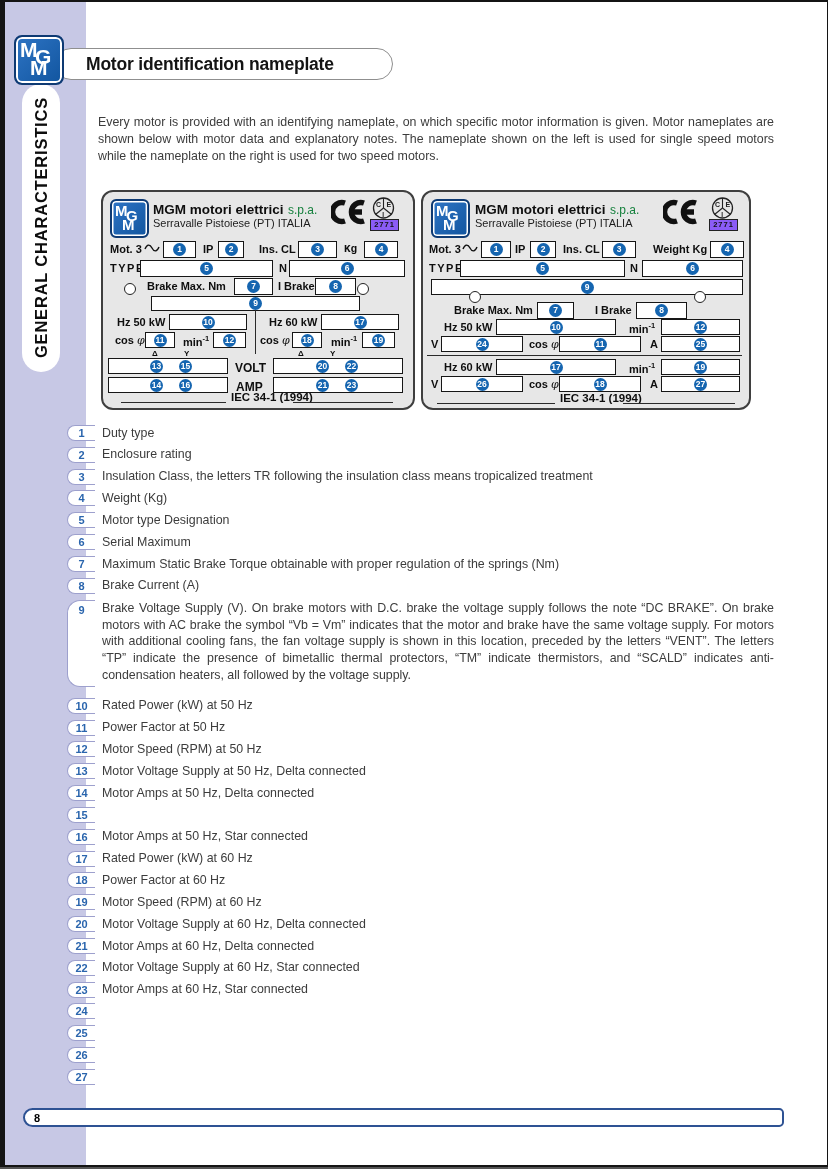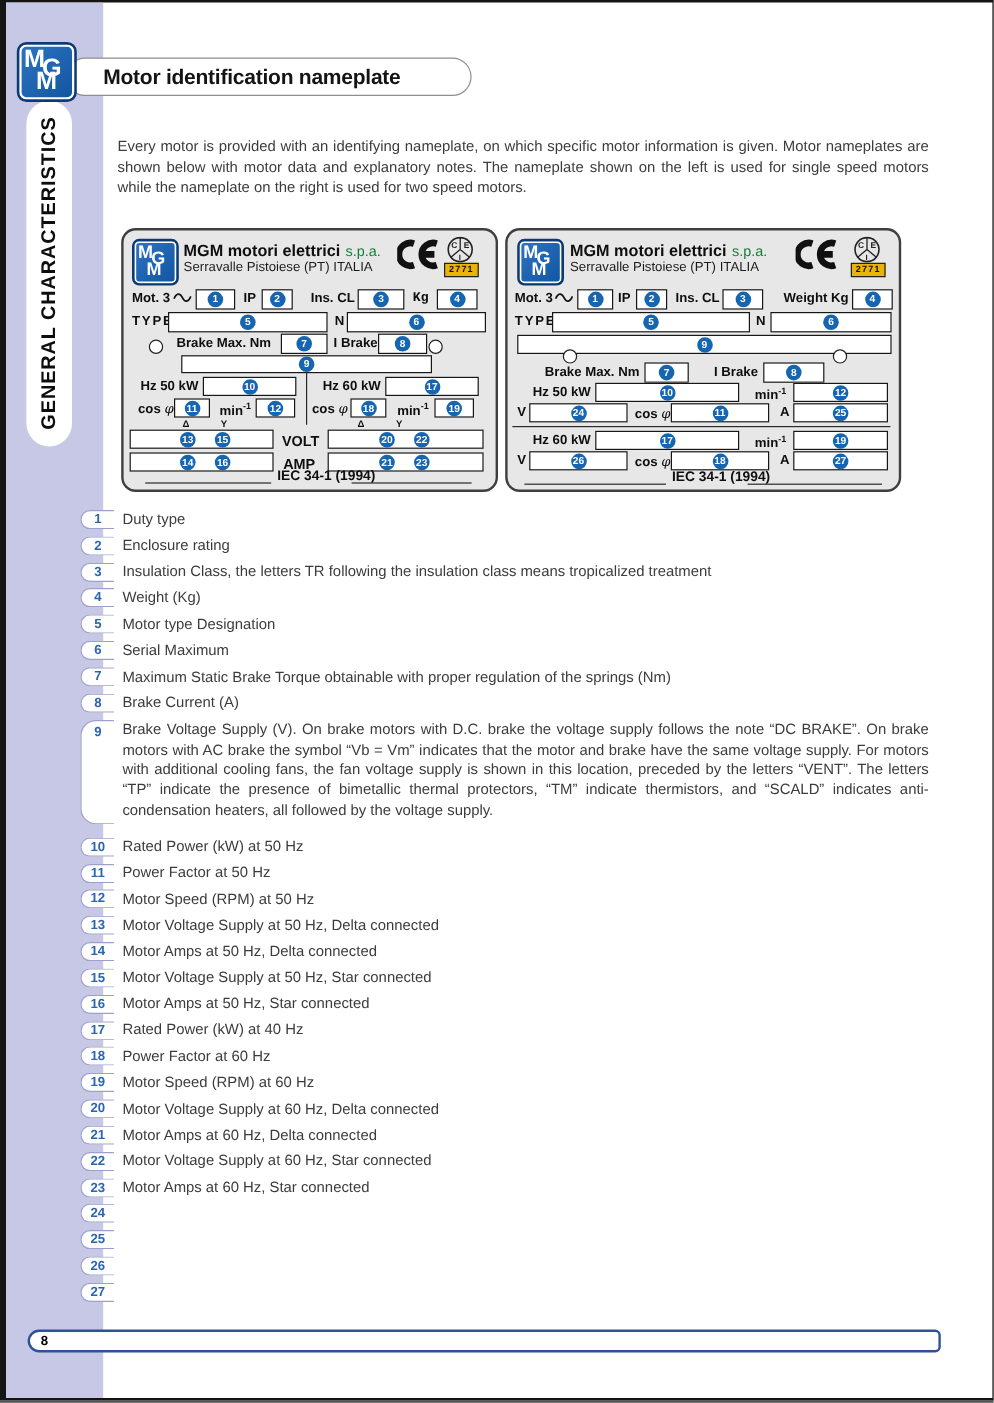--- a/index.html
+++ b/index.html
@@ -43,21 +43,21 @@
   .hole{position:absolute;width:10px;height:10px;border-radius:50%;background:#fff;border:1.3px solid #222;}
   .company-b{font-weight:bold;font-size:13.5px;color:#0e0e0e;white-space:nowrap;}
   .company-s{font-size:12px;color:#15803d;}
   .addr{position:absolute;font-size:11px;color:#1c1c1c;white-space:nowrap;}
   .phi{font-family:"DejaVu Serif",serif;font-style:italic;font-weight:normal;}
   sup{font-size:7.5px;}
   .vline{position:absolute;width:0;border-left:1.3px solid #2a2a2a;}
   .hline{position:absolute;height:0;border-top:1.3px solid #2a2a2a;}
   .iec{position:absolute;font-weight:bold;font-size:11.5px;color:#0e0e0e;white-space:nowrap;}
   .cert{position:absolute;}
-  .cert .num{position:absolute;left:-1px;top:22px;width:27px;height:10px;border:1px solid #222;background:#eab308;
+  .cert .num{position:absolute;left:-1px;top:22px;width:27px;height:10px;border:1px solid #222;background:#8b5cf6;
         font-size:7.5px;font-weight:bold;text-align:center;line-height:10px;letter-spacing:1px;color:#111;}
   
   #legend{position:absolute;left:62px;top:420px;width:712px;}
   .legend-row{display:flex;align-items:center;height:21.85px;}
   .legend-badge{width:27px;min-height:14px;background:#fff;border:1.6px solid #9da0cd;border-right:none;
         border-radius:10px 0 0 10px;display:flex;align-items:center;justify-content:center;
         color:#2a65ad;font-weight:bold;font-size:11px;flex:0 0 auto;}
   .legend-text{margin-left:7px;font-size:12.4px;color:#3c3c3c;line-height:16.8px;}
   .legend-row:nth-of-type(9){height:auto;align-items:flex-start;margin:3px 0 8px;}
   .legend-row:nth-of-type(9) .legend-badge{height:82px;align-items:flex-start;padding-top:3px;border-radius:13px 0 0 13px;}
@@ -409,31 +409,30 @@
         <span class="legend-text">Motor Voltage Supply at 50 Hz, Delta connected</span>
       </div>
 
       <div class="legend-row">
         <span class="legend-badge">14</span>
         <span class="legend-text">Motor Amps at 50 Hz, Delta connected</span>
       </div>
 
       <div class="legend-row">
         <span class="legend-badge">15</span>
-        <span class="legend-text">Motor Voltage Supply at 50 Hz, Star connected</span>
       </div>
 
       <div class="legend-row">
         <span class="legend-badge">16</span>
         <span class="legend-text">Motor Amps at 50 Hz, Star connected</span>
       </div>
 
       <div class="legend-row">
         <span class="legend-badge">17</span>
-        <span class="legend-text">Rated Power (kW) at 40 Hz</span>
+        <span class="legend-text">Rated Power (kW) at 60 Hz</span>
       </div>
 
       <div class="legend-row">
         <span class="legend-badge">18</span>
         <span class="legend-text">Power Factor at 60 Hz</span>
       </div>
 
       <div class="legend-row">
         <span class="legend-badge">19</span>
         <span class="legend-text">Motor Speed (RPM) at 60 Hz</span>

